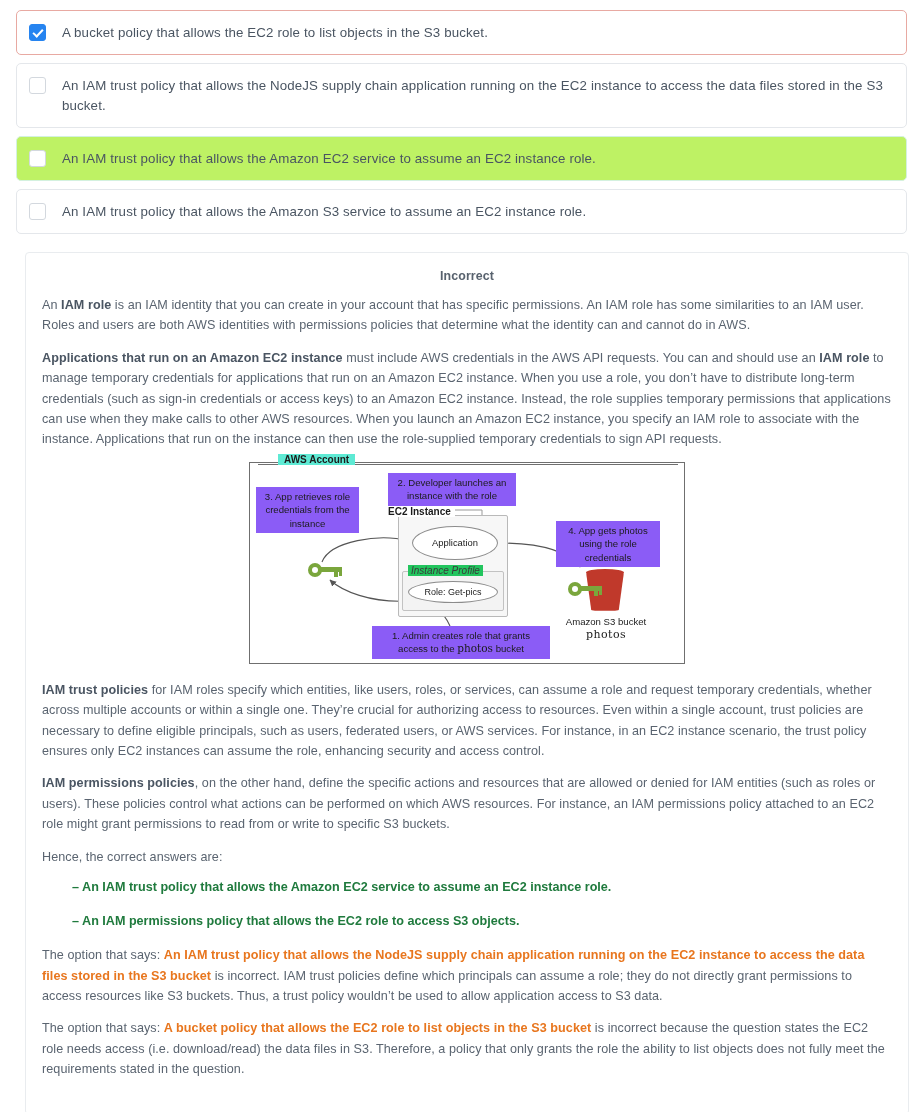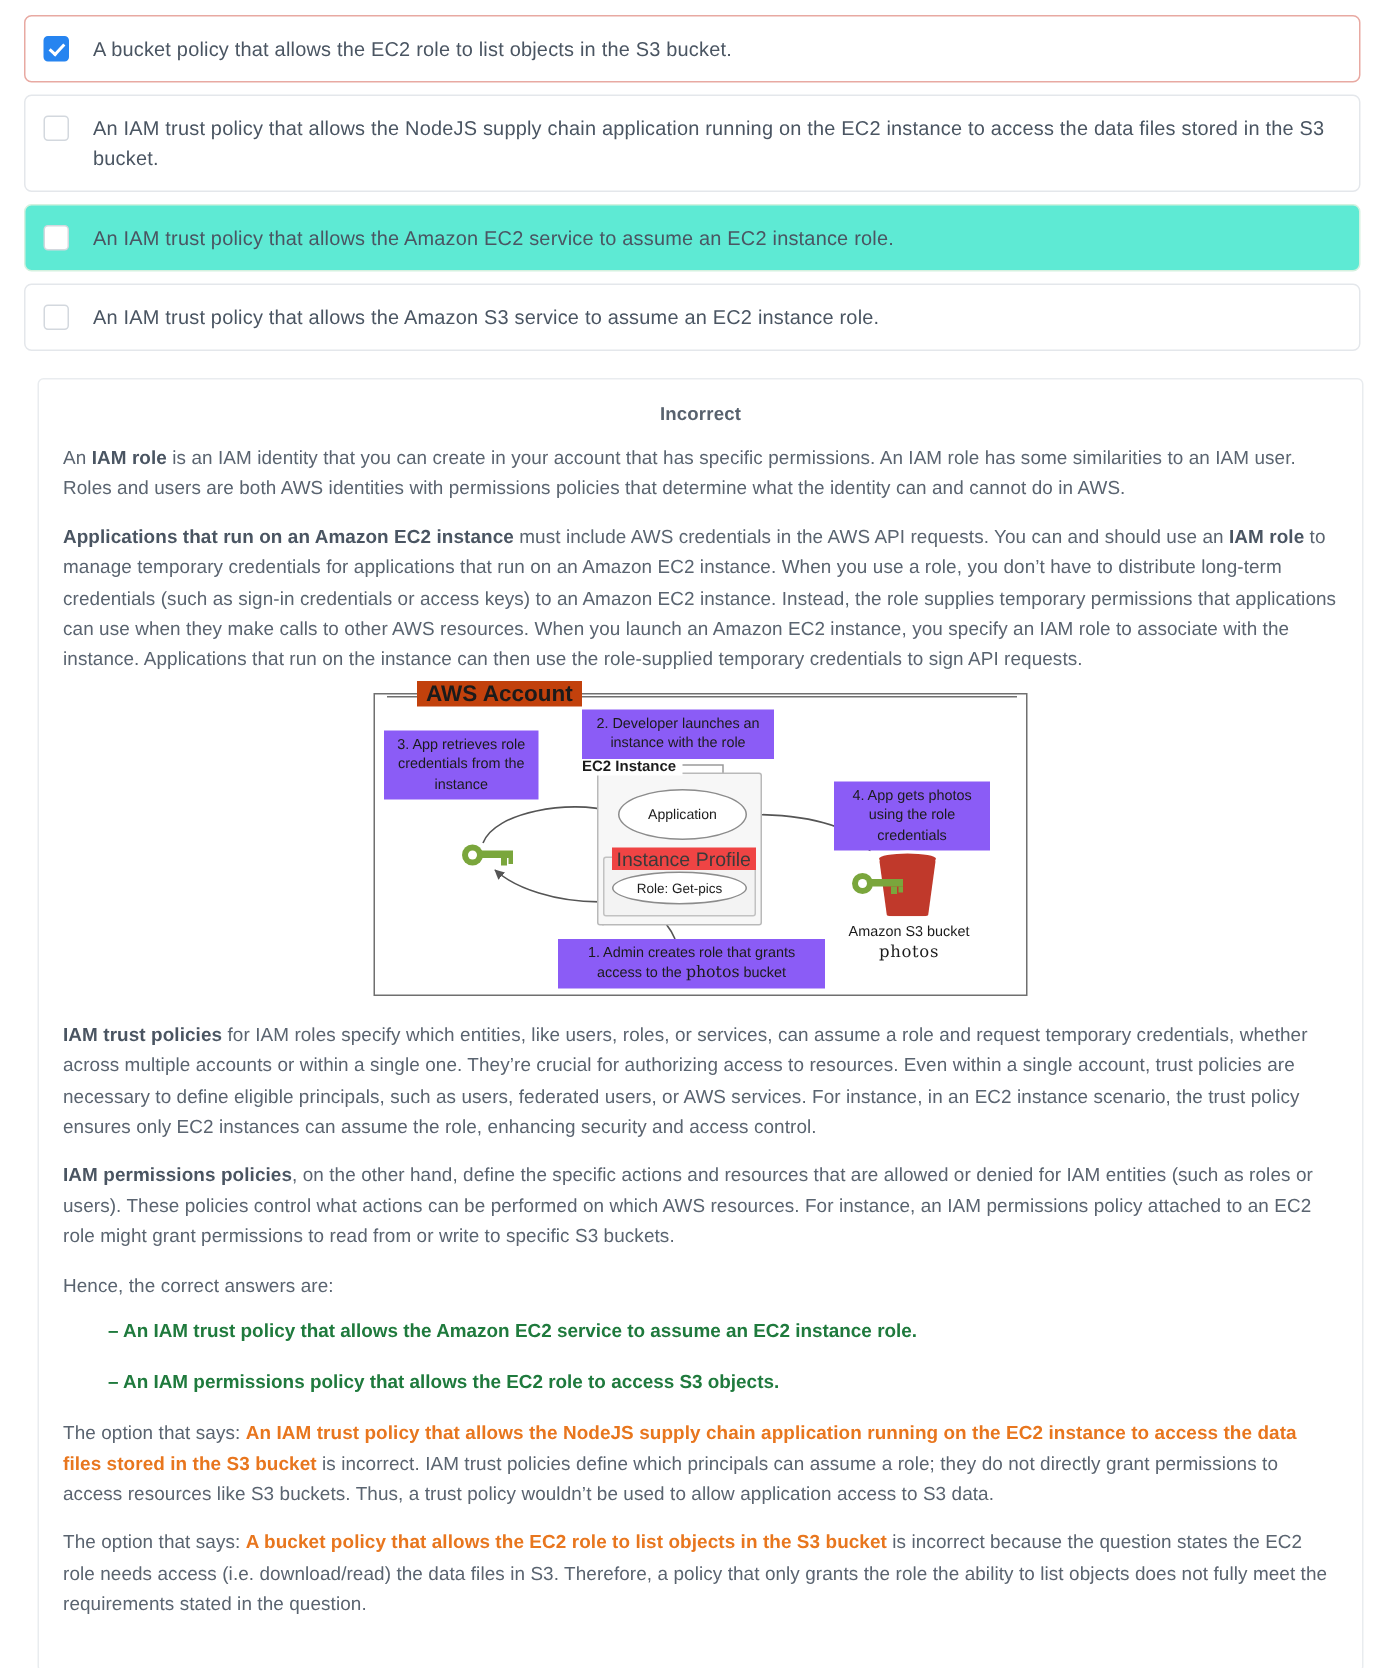--- a/index.html
+++ b/index.html
@@ -25,21 +25,21 @@
     padding: 11px 14px 11px 12px;
     margin-bottom: 8px;
     min-height: 38px;
   }
   .option.state-wrong-selected {
     border: 1px solid #e8a9a2;
     background: #ffffff;
   }
   .option.state-correct {
     border: 1px solid #d4f1df;
-    background: #5eead4;
+    background: #bef264;
   }
   .option.state-plain { border: 1px solid #e4e7eb; background: #fff; }
 
   .cb {
     flex: 0 0 auto;
     width: 17px; height: 17px;
     border-radius: 3px;
     margin-top: 2px;
     position: relative;
   }
@@ -108,22 +108,22 @@
   
   .diagram-wrap { display: flex; justify-content: center; margin: 10px 0 16px 0; }
   .diagram {
     position: relative;
     width: 436px; height: 202px;
     border: 1.5px solid #6f6f6f;
     background: #ffffff;
   }
   .d-acct-label {
     position: absolute; left: 28px; top: -9px;
-    background: #c2410c; padding: 0 6px;
-    font-size: 15px; font-weight: bold; color: #1b1b1b;
+    background: #5eead4; padding: 0 6px;
+    font-size: 10px; font-weight: bold; color: #1b1b1b;
     font-family: "Liberation Sans", sans-serif;
     text-align: right;
   }
   .d-acct-line {
     position: absolute; left: 8px; top: 1px;
     width: 420px; height: 0;
     border-top: 1.5px solid #6f6f6f;
   }
   .d-note {
     position: absolute;
@@ -162,22 +162,22 @@
   }
   .d-profile {
     position: absolute; left: 152px; top: 108px;
     width: 102px; height: 40px;
     border: 1.1px solid #c2c2c2;
     border-radius: 2px;
     background: #f3f3f3;
   }
   .d-profile-label {
     position: absolute; left: 158px; top: 102px;
-    background: #ef4444; padding: 0 3px;
-    font-size: 13px; color: #3a3a3a;
+    background: #22c55e; padding: 0 3px;
+    font-size: 10px; color: #3a3a3a; font-style: italic;
   }
   .d-role {
     position: absolute; left: 158px; top: 118px;
     width: 90px; height: 22px;
     border: 1.1px solid #8c8c8c;
     border-radius: 50%;
     background: #ffffff;
     font-size: 9px; color: #1b1b1b;
     display: flex; align-items: center; justify-content: center;
   }

